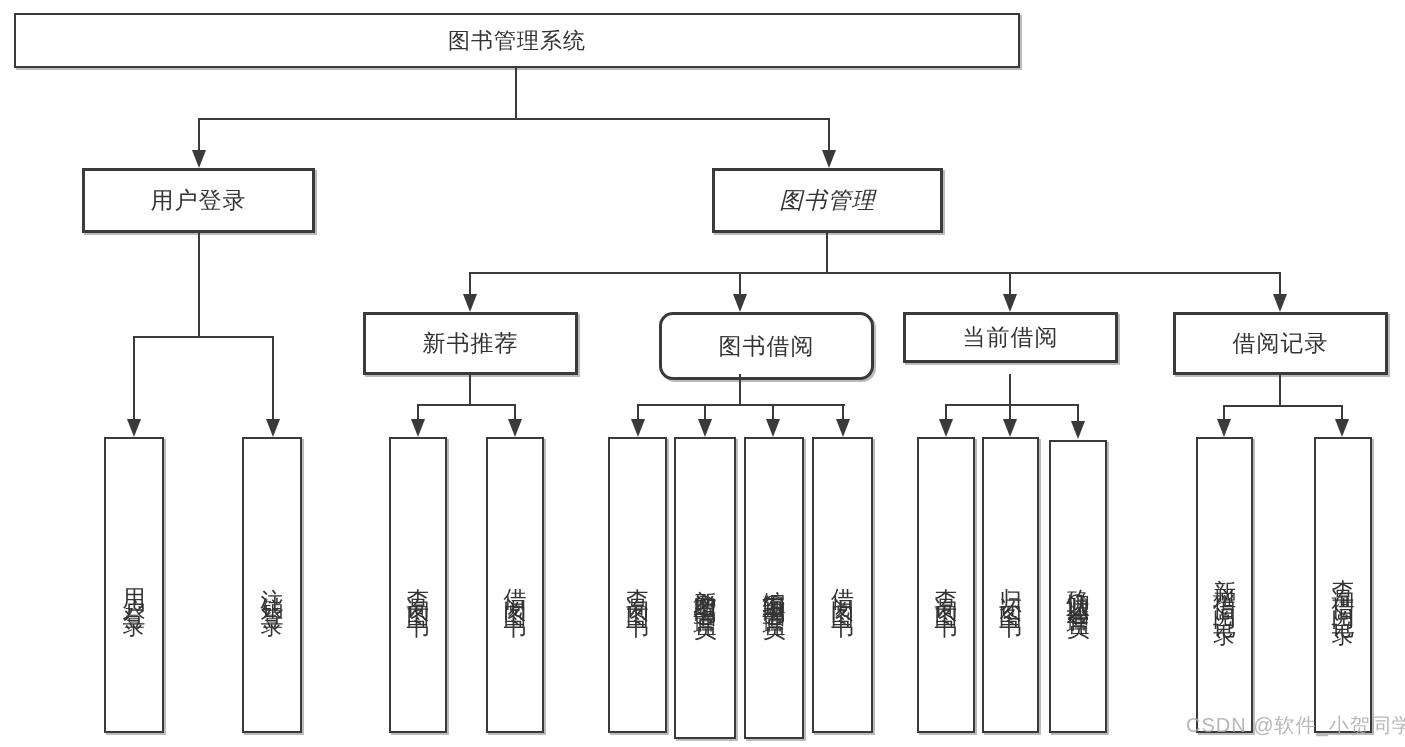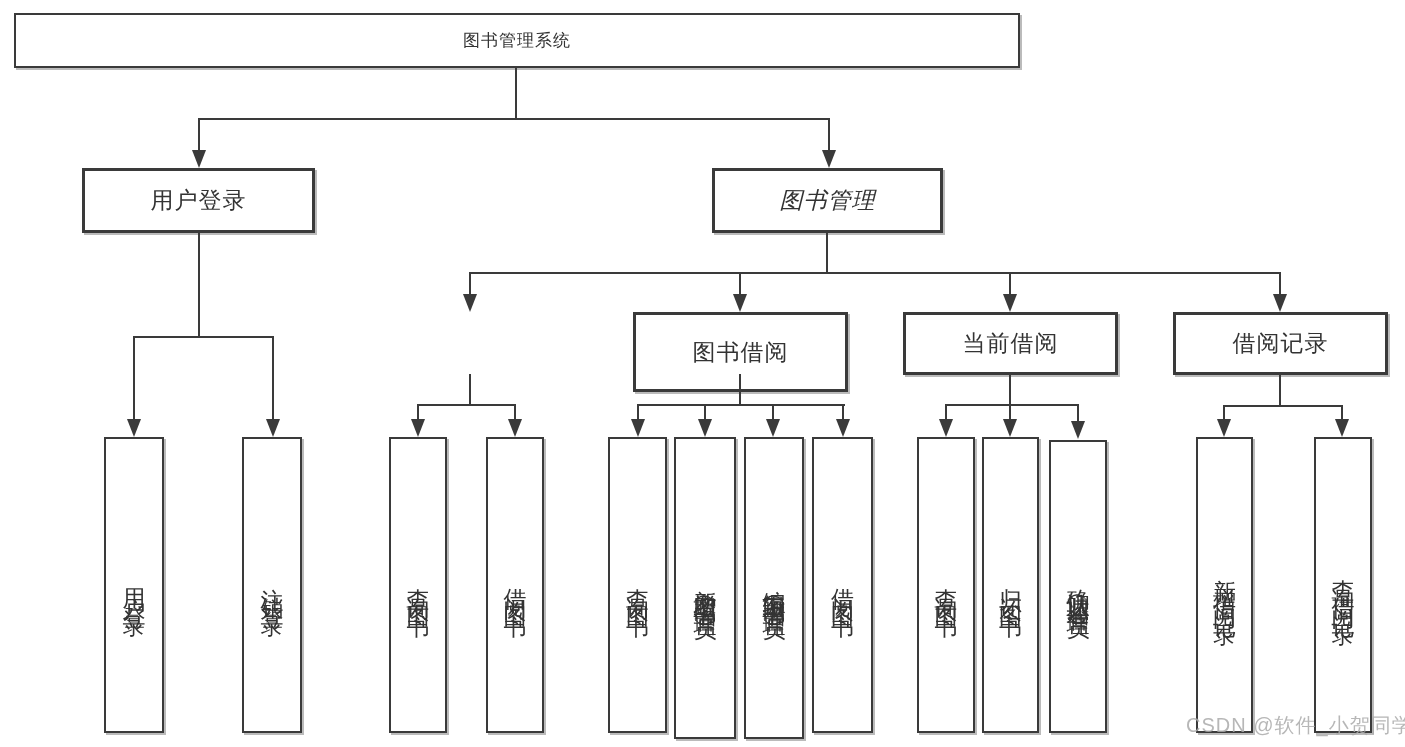--- a/index.html
+++ b/index.html
@@ -22,21 +22,21 @@
     position:absolute;
     background:#fff;
     border:2px solid var(--line);
     color:var(--text);
     display:flex;
     align-items:center;
     justify-content:center;
     box-shadow:2px 2px 0 rgba(60,60,60,0.35);
   }
   .node.lvl{border-width:3px;font-size:23px;letter-spacing:1px;}
-  .node.root{border-width:2px;font-size:17px;letter-spacing:1px;}
+  .node.root{border-width:2px;font-size:22px;letter-spacing:1px;}
   .leaf{
     border-width:2px;
     font-size:23px;
     writing-mode:vertical-rl;
     text-orientation:mixed;
     letter-spacing:9px;
     line-height:1;
     padding-top:6px;
   }
   .leaf.tight{letter-spacing:4px;padding-top:4px;}
@@ -65,24 +65,25 @@
 <body>
 
 <div class="canvas">
 
   <div class="node root" style="left:14px;top:13px;width:1006px;height:55px;">图书管理系统</div>
 
   <div class="node lvl" style="left:82px;top:168px;width:233px;height:65px;">用户登录</div>
 
   <div class="node lvl" style="left:712px;top:168px;width:231px;height:65px;font-style:italic;">图书管理</div>
 
+  <div class="node lvl" style="left:363px;top:312px;width:215px;height:63px;">新书推荐</div>
 
-  <div class="node lvl" style="left:633px;top:312px;width:215px;height:80px;">图书借阅</div>
+  <div class="node lvl" style="left:659px;top:312px;width:215px;height:68px;border-radius:14px;">图书借阅</div>
 
-  <div class="node lvl" style="left:903px;top:312px;width:215px;height:63px;">当前借阅</div>
+  <div class="node lvl" style="left:903px;top:312px;width:215px;height:51px;">当前借阅</div>
 
   <div class="node lvl" style="left:1173px;top:312px;width:215px;height:63px;">借阅记录</div>
 
   <div class="node leaf" style="left:104px;top:437px;width:60px;height:296px;">用户登录</div>
   <div class="node leaf" style="left:242px;top:437px;width:60px;height:296px;">注销登录</div>
 
   <div class="node leaf" style="left:389px;top:437px;width:58px;height:296px;">查询图书</div>
   <div class="node leaf" style="left:486px;top:437px;width:58px;height:296px;">借阅图书</div>
 
   <div class="node leaf" style="left:608px;top:437px;width:59px;height:296px;">查询图书</div>

